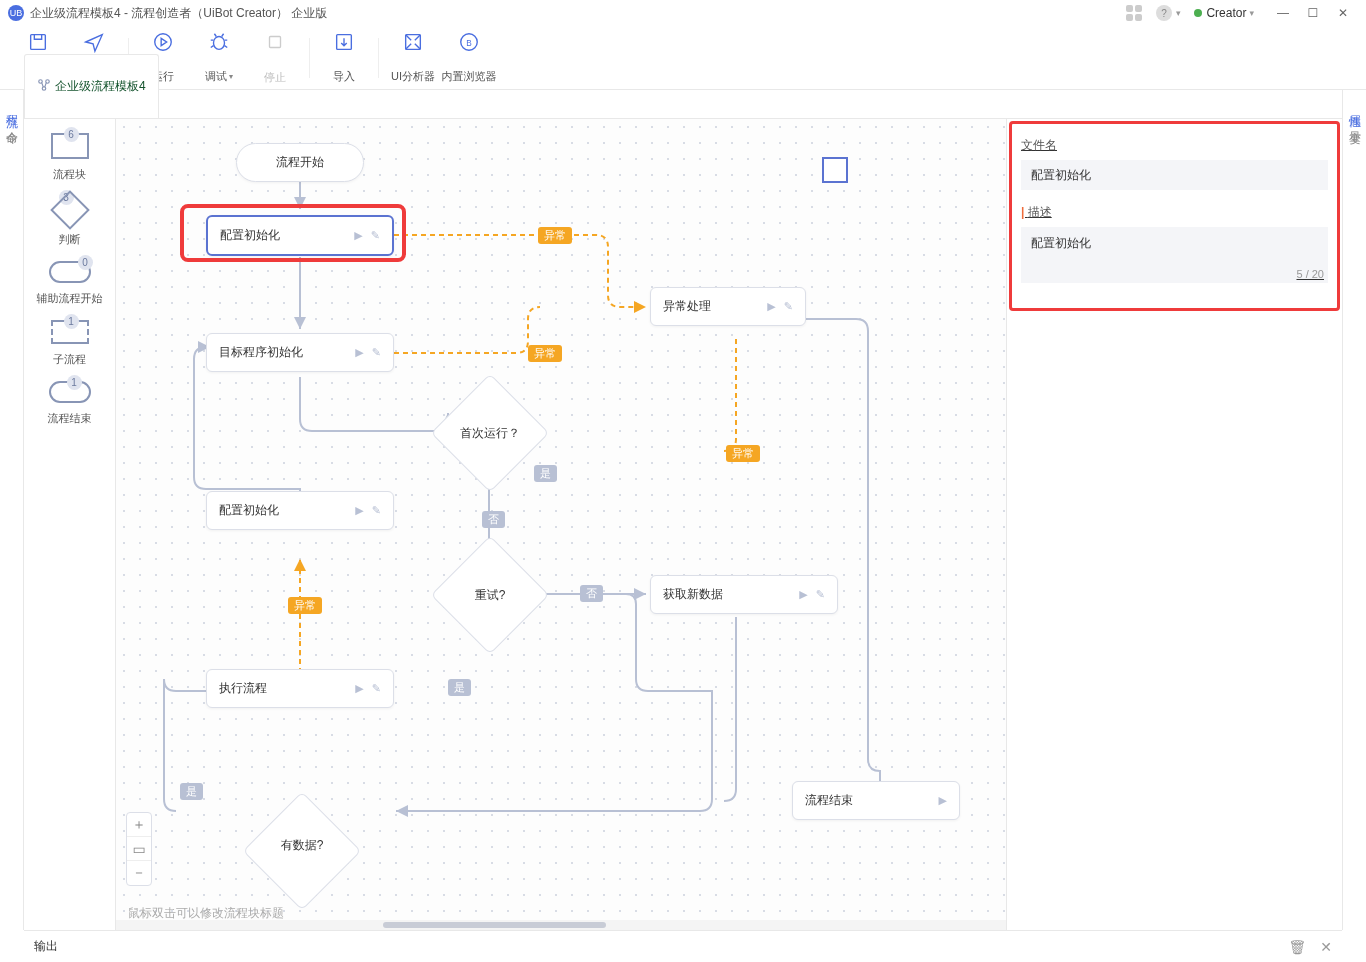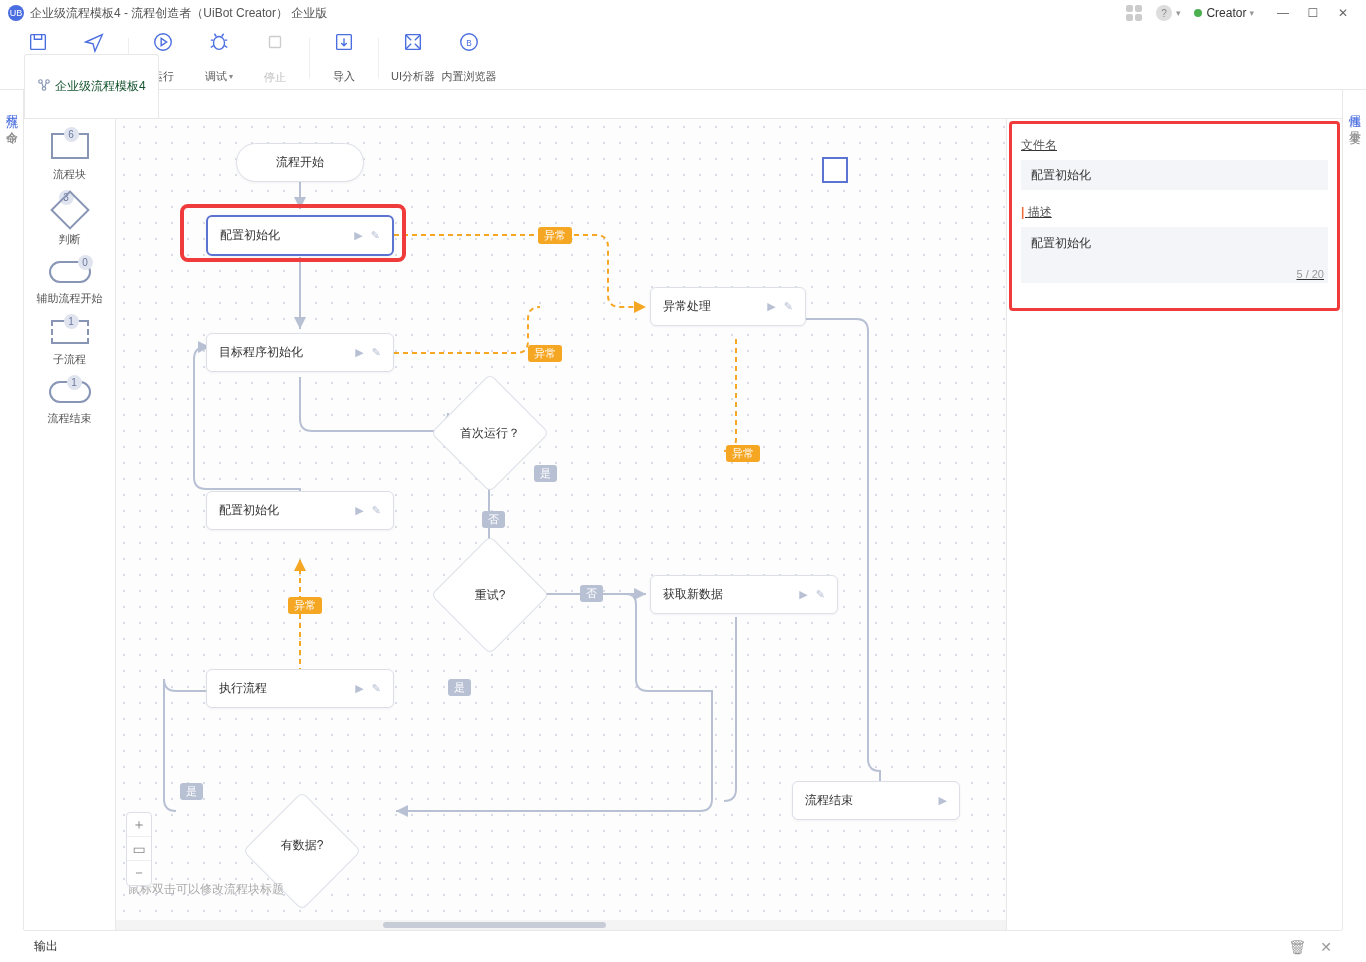--- a/index.html
+++ b/index.html
@@ -345,21 +345,21 @@
     <div class="lbl-pill" style="left:610px;top:326px">异常</div>
     <div class="lbl-pill" style="left:172px;top:478px">异常</div>
     <div class="lbl-pill gray" style="left:366px;top:392px">否</div>
     <div class="lbl-pill gray" style="left:464px;top:466px">否</div>
     <div class="lbl-pill gray" style="left:332px;top:560px">是</div>
     <div class="lbl-pill gray" style="left:418px;top:346px">是</div>
     <div class="lbl-pill gray" style="left:64px;top:664px">是</div>
 
     <div class="square-anchor" style="left:706px;top:38px"></div>
 
-    <div class="hint" style="left:12px;bottom:32px">鼠标双击可以修改流程块标题</div>
+    <div class="hint" style="left:12px;bottom:8px">鼠标双击可以修改流程块标题</div>
 
     <div class="zoom">
       <div>＋</div>
       <div>▭</div>
       <div>－</div>
     </div>
 
     <div class="hscroll">
         <div class="thumb"></div>
       </div>

